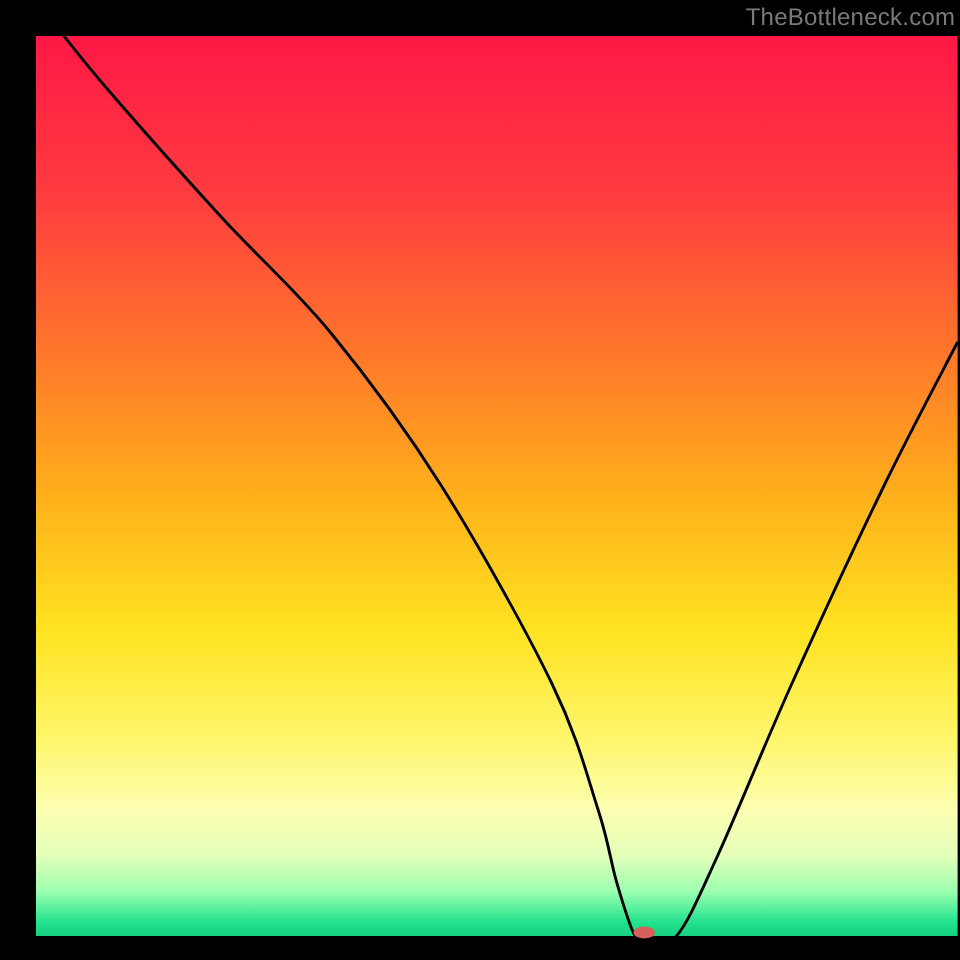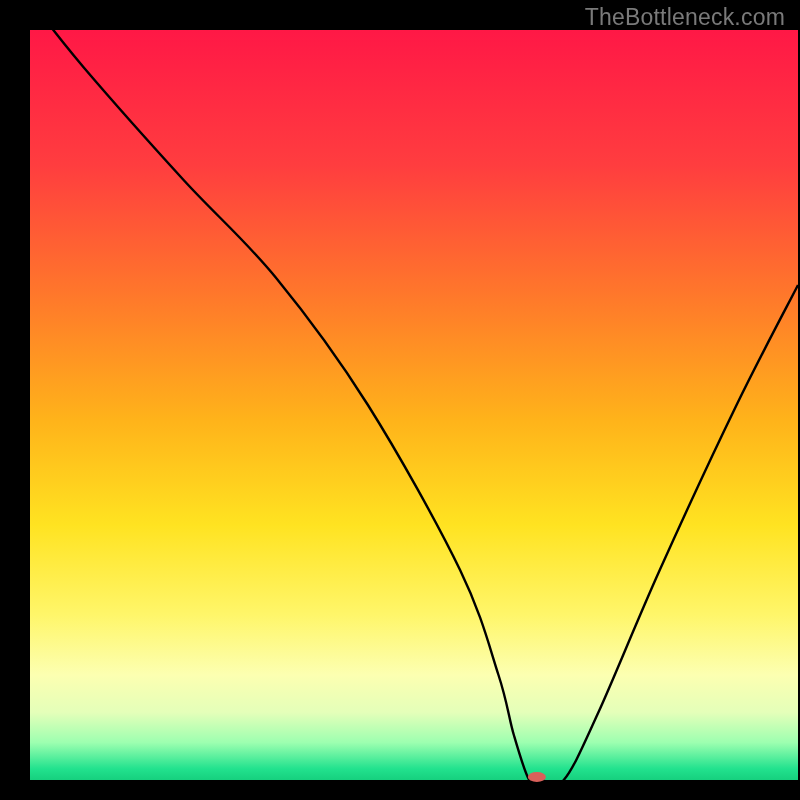--- a/index.html
+++ b/index.html
@@ -12,23 +12,23 @@
   }
   .container {
     position: relative;
     width: 800px;
     height: 800px;
     background: #000;
   }
   .attribution {
     position: absolute;
     top: 4px;
-    right: 15px;
+    right: 4px;
     font-family: Arial, Helvetica, sans-serif;
-    font-size: 23px;
+    font-size: 20px;
     color: #7a7a7a;
     font-weight: 500;
     letter-spacing: 0.2px;
     text-align: right;
   }
   svg {
     display: block;
   }
 </style>
 </head>

